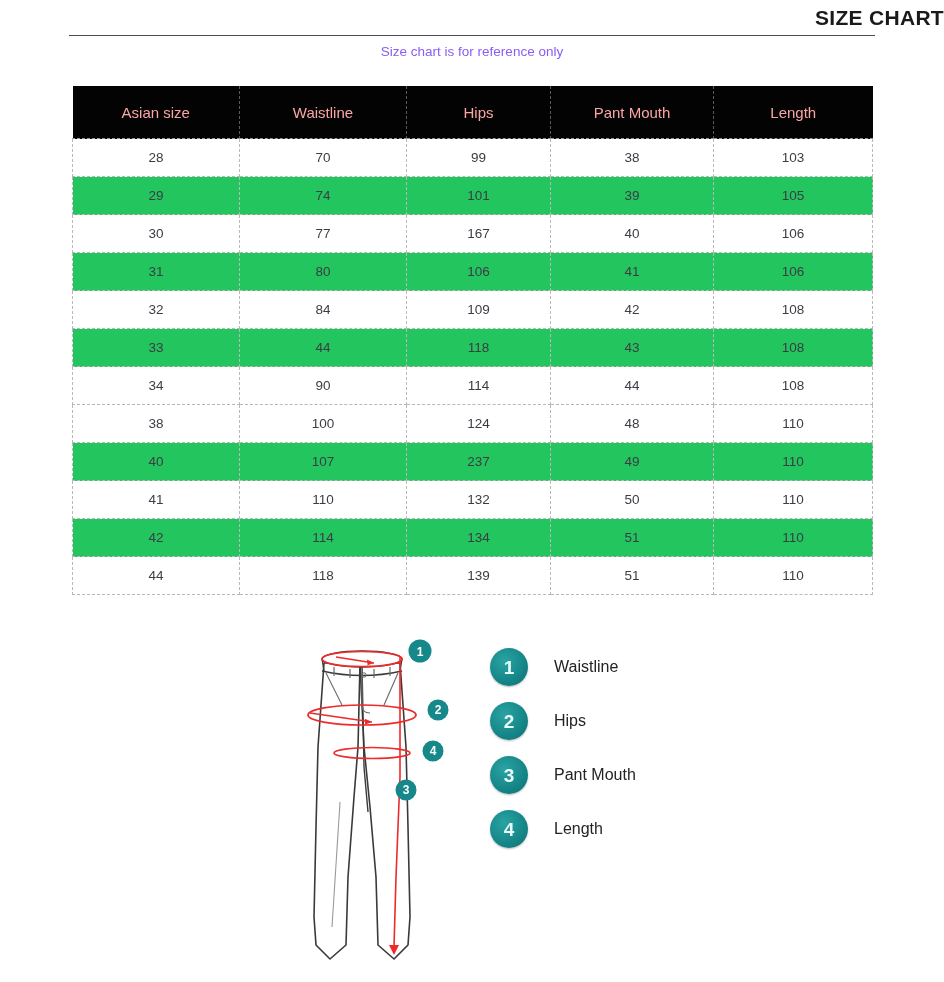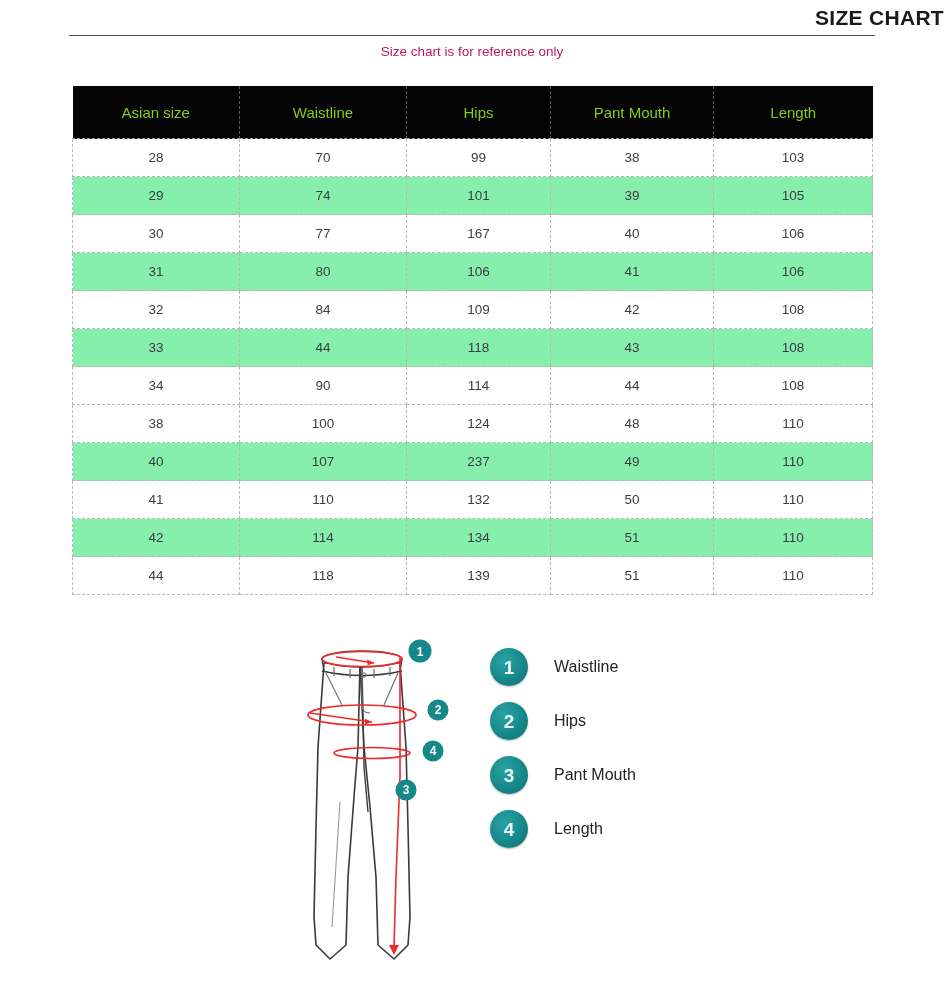--- a/index.html
+++ b/index.html
@@ -31,38 +31,38 @@
   }
   .title-rule {
     width: 806px;
     height: 1px;
     background: #4b4b55;
     margin: 3px auto 0 auto;
   }
   .page-subtitle {
     text-align: center;
     font-size: 13.5px;
-    color: #be185d;
+    color: #8b5cf6;
     margin: 7px 0 0 0;
     line-height: 18px;
   }
 
   
   .table-wrap {
     width: 800px;
     margin: 25px auto 0 auto;
   }
   table.size-table {
     width: 800px;
     border-collapse: collapse;
     table-layout: fixed;
   }
   table.size-table th {
     background: #030303;
-    color: #84cc16;
+    color: #fca5a5;
     font-weight: normal;
     font-size: 15px;
     height: 50px;
     text-align: center;
     border-right: 1px dashed #5a5a5a;
     border-bottom: 1px dashed #9a9a9a;
     vertical-align: middle;
   }
   table.size-table th:last-child { border-right: none; }
 
@@ -70,21 +70,21 @@
     height: 35px;
     text-align: center;
     font-size: 13.5px;
     color: #3c3c44;
     border-right: 1px dashed #b8b8b8;
     border-bottom: 1px dashed #b8b8b8;
     vertical-align: middle;
     background: #ffffff;
   }
   table.size-table td:first-child { border-left: 1px dashed #b8b8b8; }
-  table.size-table tr.alt td { background: #86efac; }
+  table.size-table tr.alt td { background: #22c55e; }
 
   
   .col-0 { width: 167px; }
   .col-1 { width: 167px; }
   .col-2 { width: 144px; }
   .col-3 { width: 163px; }
   .col-4 { width: 159px; }
 
   
   .bottom-area {

